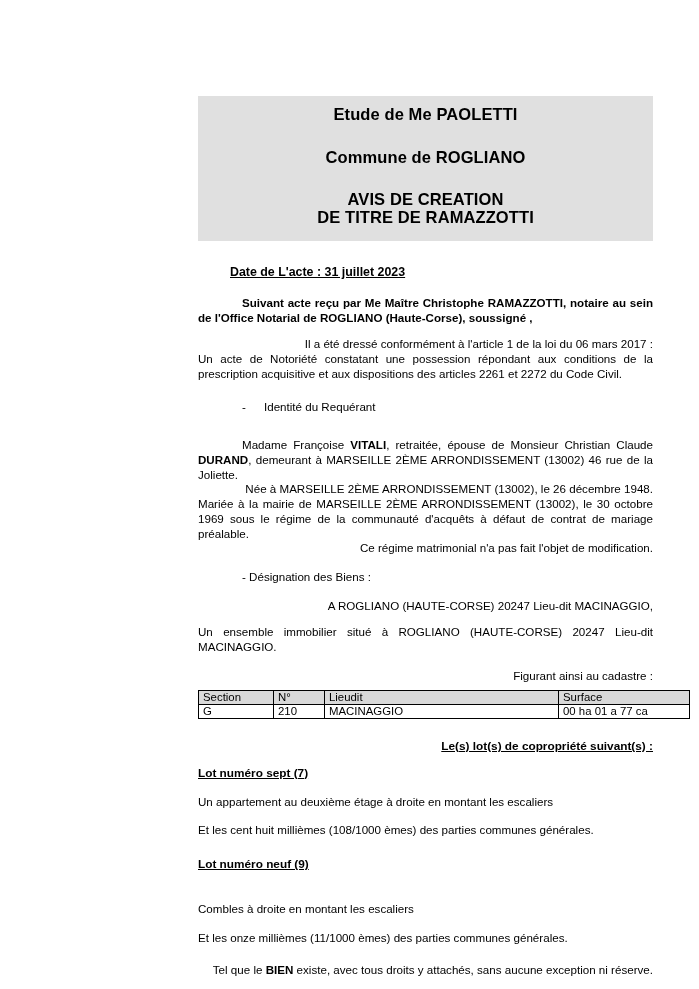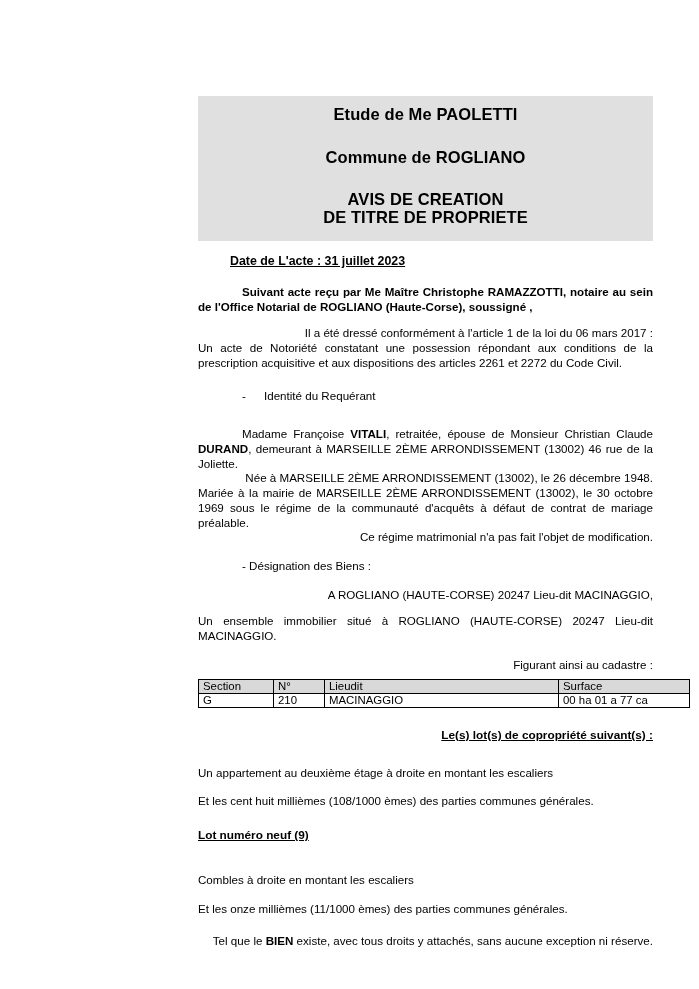--- a/index.html
+++ b/index.html
@@ -38,21 +38,21 @@
   }
   .header-block .h-gap-lg { height: 26px; }
   .header-block .h-gap-md { height: 25px; }
   .header-block .h-line.sub {
     font-size: 16.5px;
     line-height: 1.12;
   }
 
   
   .doc-date {
-    margin-top: 13px;
+    margin-top: 24px;
     font-weight: bold;
     font-size: 12.4px;
     text-decoration: underline;
     display: inline-block;
     padding-left: 32px;
   }
   .para {
     font-size: 11.6px;
     line-height: 1.27;
     text-align: justify;
@@ -143,21 +143,21 @@
 <body>
 
 <div class="page">
 
   <div class="header-block">
     <div class="h-line">Etude de Me PAOLETTI</div>
     <div class="h-gap-lg"></div>
     <div class="h-line">Commune de ROGLIANO</div>
     <div class="h-gap-md"></div>
     <div class="h-line sub">AVIS DE CREATION</div>
-    <div class="h-line sub">DE TITRE DE PROPRIETE</div>
+    <div class="h-line sub">DE TITRE DE RAMAZZOTTI</div>
   </div>
 
   <div>
     <span class="doc-date">Date de L'acte : 31 juillet 2023</span>
   </div>
 
   <div class="spacer-16"></div>
 
   <p class="para bold">Suivant acte reçu par Me Maître Christophe RAMAZZOTTI, notaire au sein de l'Office Notarial de ROGLIANO (Haute-Corse), soussigné ,</p>
 
@@ -217,20 +217,23 @@
     </tbody>
   </table>
 
   <div class="spacer-20"></div>
 
   <div class="lots-title"><span>Le(s) lot(s) de copropriété suivant(s) :</span></div>
 
   <div class="spacer-10"></div>
 
   <div>
+    <div>
+      <span class="lot-heading">Lot numéro sept (7)</span>
+    </div>
     <div class="line">Un appartement au deuxième étage à droite en montant les escaliers</div>
     <div class="line">Et les cent huit millièmes (108/1000 èmes) des parties communes générales.</div>
   </div>
 
   <div class="spacer-16"></div>
 
   <div>
     <div>
       <span class="lot-heading">Lot numéro neuf  (9)</span>
     </div>

